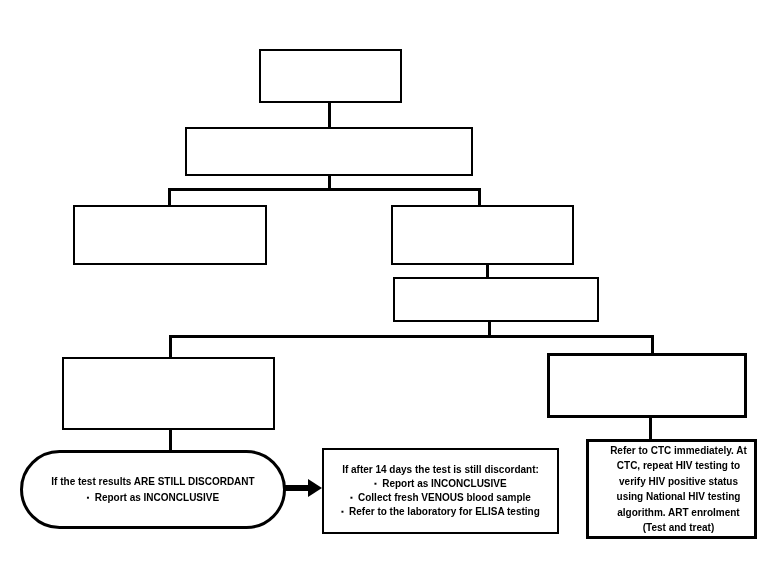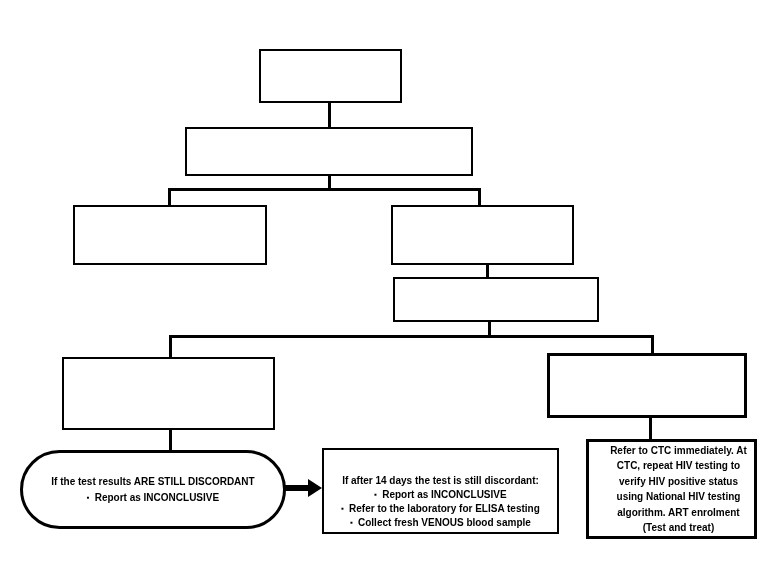--- a/index.html
+++ b/index.html
@@ -38,21 +38,20 @@
   }
   .stadium {
     border-radius: 40px;
     border-width: 3px;
     line-height: 15.5px;
     padding: 2px 14px;
   }
   .midbox {
     line-height: 14px;
     padding: 2px 8px;
-    justify-content: flex-end;
   }
   .rightbox {
     border-width: 3px;
     line-height: 15.5px;
     padding: 2px 6px;
   }
   .bullet {
     font-size: 8px;
     vertical-align: 1px;
     padding-right: 5px;
@@ -115,24 +114,24 @@
 
   <div class="arrow-shaft" style="left:283px; top:485px; width:27px; height:6px;"></div>
   <div class="arrow-head" style="left:308px; top:479px;"></div>
 
   <div class="node textbox midbox" style="left:322px; top:448px; width:237px; height:86px;">
     <div>If after 14 days the test is still discordant:</div>
     <div>
       <span class="bullet">▪</span><span>Report as INCONCLUSIVE</span>
     </div>
     <div>
-      <span class="bullet">▪</span><span>Refer to the laboratory for ELISA testing</span>
+      <span class="bullet">▪</span><span>Collect fresh VENOUS blood sample</span>
     </div>
     <div>
-      <span class="bullet">▪</span><span>Collect fresh VENOUS blood sample</span>
+      <span class="bullet">▪</span><span>Refer to the laboratory for ELISA testing</span>
     </div>
   </div>
 
   <div class="node textbox rightbox" style="left:586px; top:439px; width:171px; height:100px;padding-left:20px;">
     <div>Refer to CTC immediately. At CTC, repeat HIV testing to verify HIV positive status using National HIV testing algorithm. ART enrolment (Test and treat)</div>
   </div>
 
 </div>
 
 </body></html>

